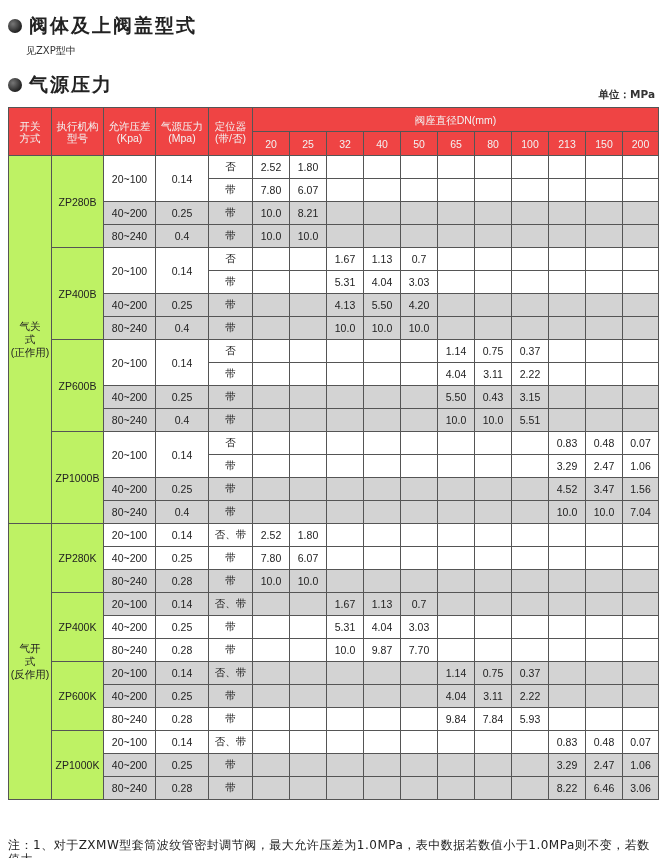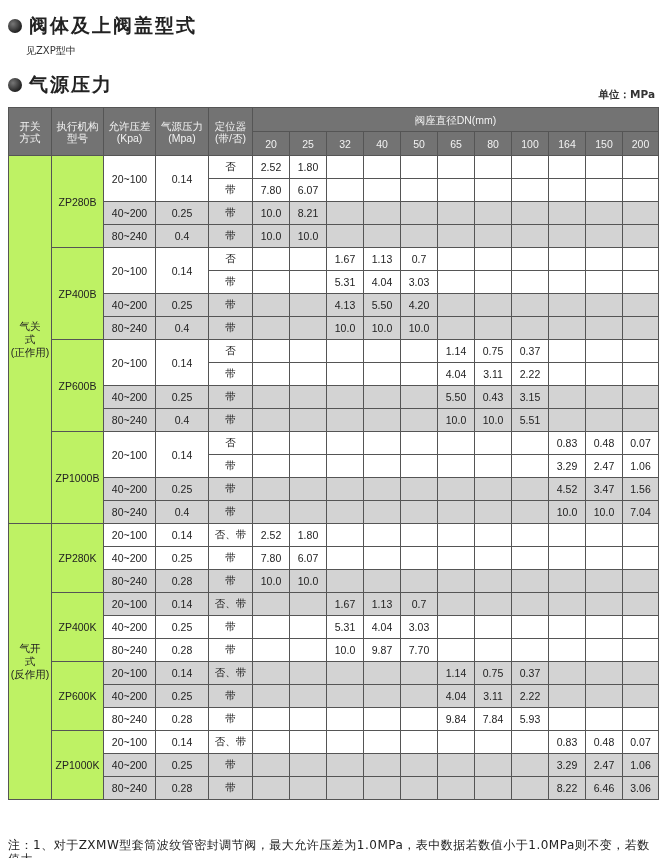--- a/index.html
+++ b/index.html
@@ -4,21 +4,21 @@
 <style>
   html, body { margin:0; padding:0; background:#ffffff; }
   body { width:665px; height:858px; position:relative; overflow:hidden;
          font-family:"DejaVu Sans","Liberation Sans",sans-serif; color:#222; }
   .sec-title { position:absolute; left:8px; font-size:19px; font-weight:bold; color:#222; display:flex; align-items:center; letter-spacing:2px; }
   .sec-title .dot { width:14px; height:14px; border-radius:50%; background:radial-gradient(circle at 35% 35%, #777, #222 70%); margin-right:7px; display:inline-block; }
   .sub { position:absolute; left:26px; top:44px; font-size:10px; color:#333; }
   .unit { position:absolute; right:10px; top:88px; font-size:10.5px; font-weight:bold; color:#333; }
   table.grid { position:absolute; left:8px; top:107px; border-collapse:collapse; table-layout:fixed; font-family:"Liberation Sans","DejaVu Sans",sans-serif; font-size:10.5px; }
   table.grid td, table.grid th { border:1px solid #555; text-align:center; vertical-align:middle; padding:0; overflow:hidden; white-space:nowrap; }
-  table.grid th { background:#737373; color:#f2f2f2; font-weight:normal; font-size:10.5px; line-height:12px;margin-left:37px; }
+  table.grid th { background:#ef4444; color:#f2f2f2; font-weight:normal; font-size:10.5px; line-height:12px;margin-left:37px; }
   table.grid th.hdr { height:23px; }
   table.grid td { height:22px; color:#222; }
   td.w { background:#ffffff; }
   td.g { background:#d3d3d3; }
   td.side { background:#bef264; font-size:10.5px; line-height:13px; white-space:normal; }
   td.model { background:#bef264; }
   .note { position:absolute; left:8px; top:826px; width:650px; font-size:12px; line-height:14px; color:#222; letter-spacing:0.5px;margin-top:12px; }
   .note .l2 { padding-left:22px; }
 </style>
 </head>
@@ -81,21 +81,21 @@
     </tr>
     <tr id="dn-row">
         <th class="hdr">20</th>
         <th class="hdr">25</th>
         <th class="hdr">32</th>
         <th class="hdr">40</th>
         <th class="hdr">50</th>
         <th class="hdr">65</th>
         <th class="hdr">80</th>
         <th class="hdr">100</th>
-        <th class="hdr">164</th>
+        <th class="hdr">213</th>
         <th class="hdr">150</th>
         <th class="hdr">200</th>
       </tr>
   </thead>
   <tbody id="tbody">
       <tr>
         <td class="side" rowspan="16">
           <div>气关</div>
           <div>式</div>
           <div>(正作用)</div>

